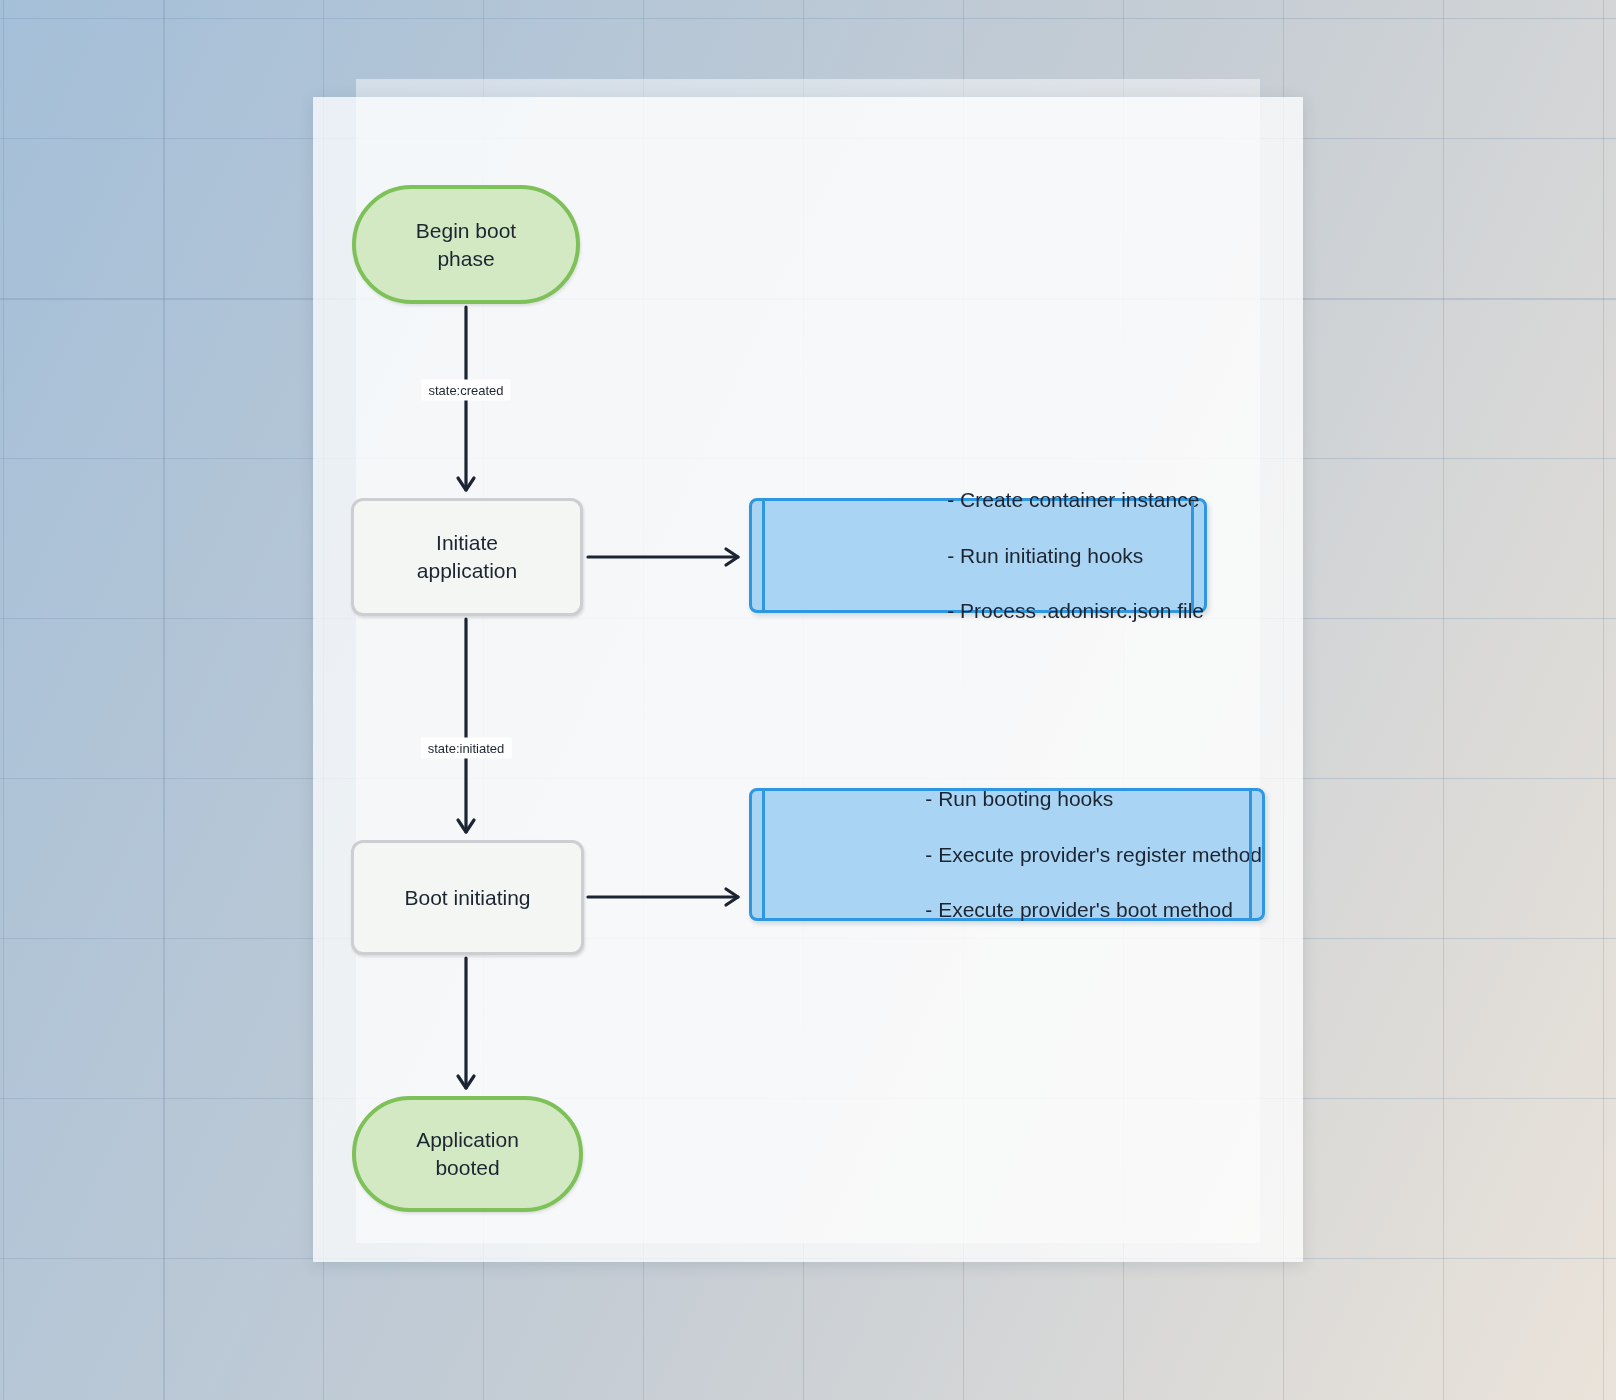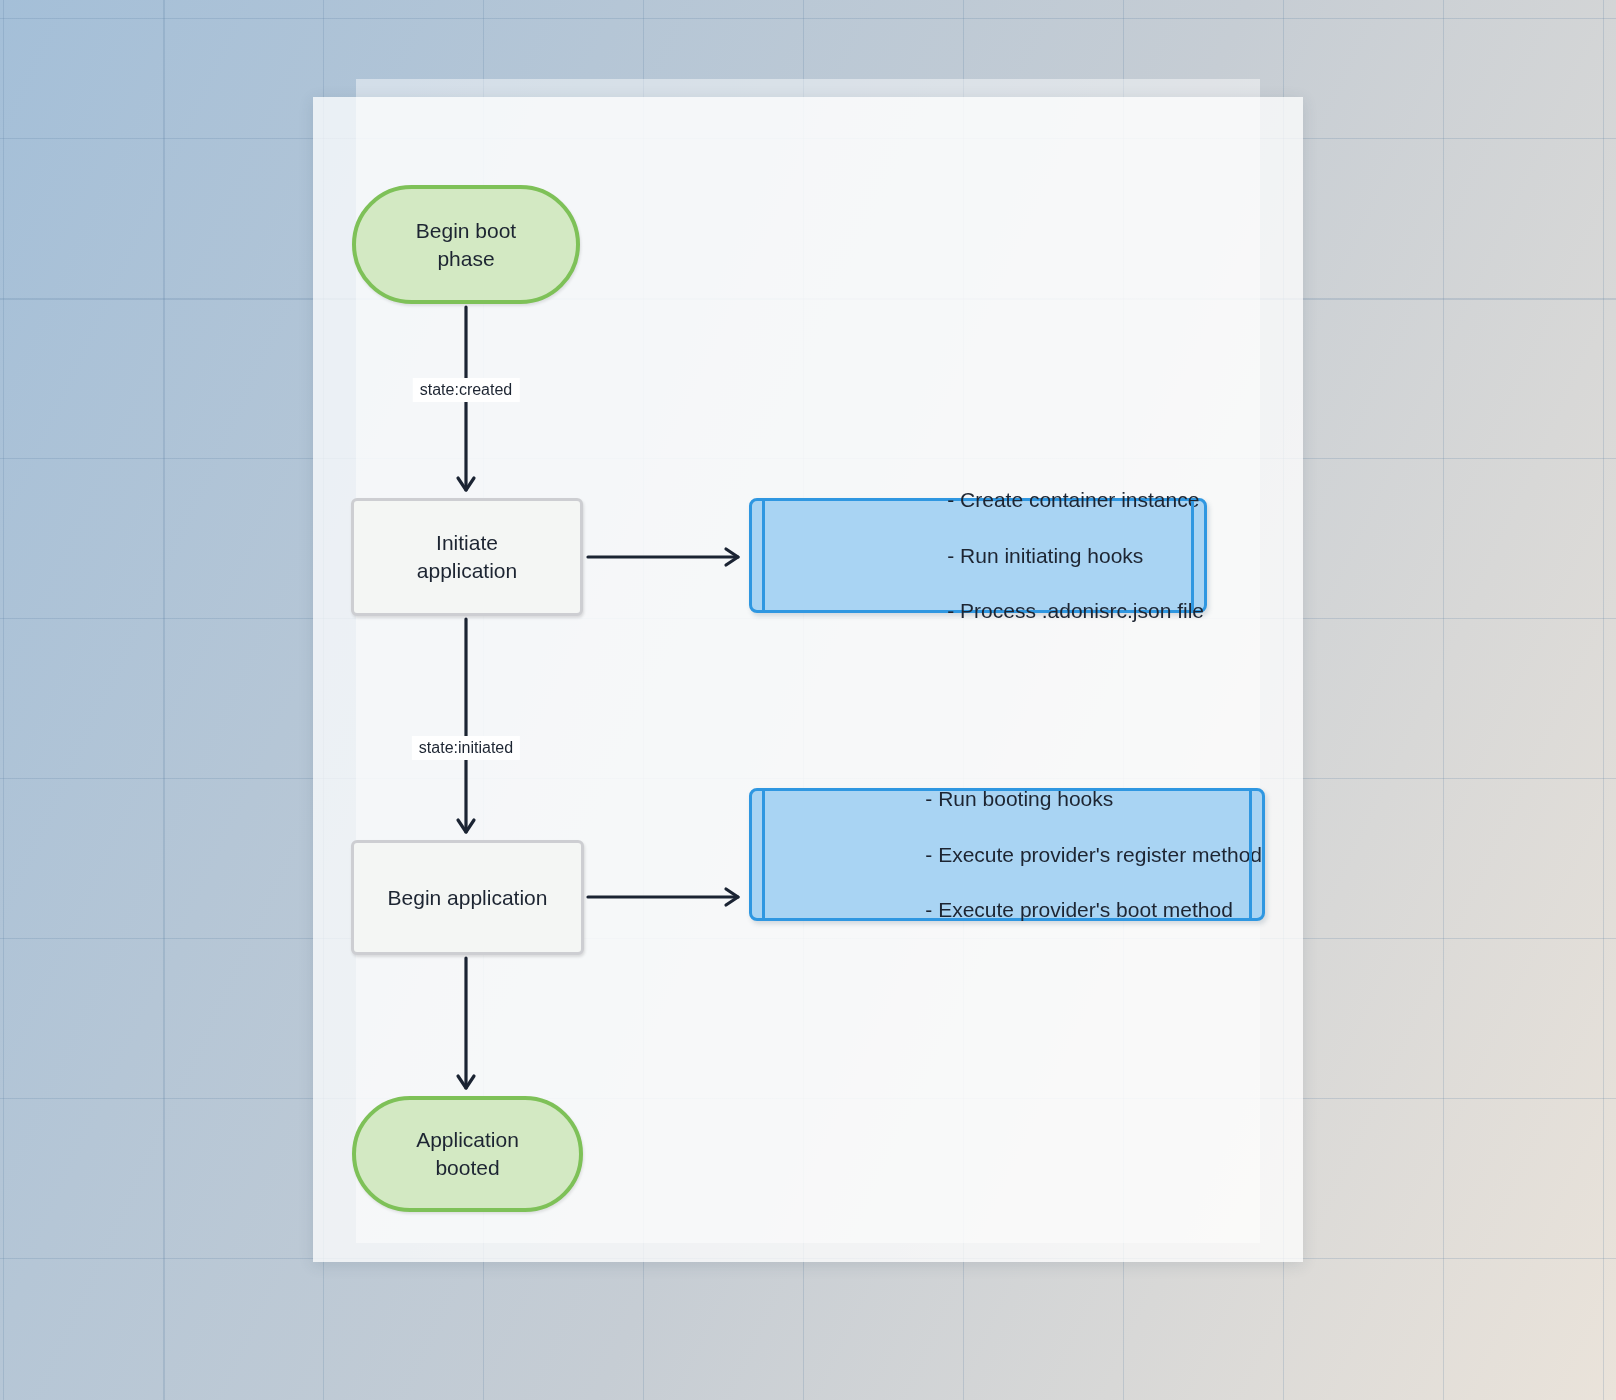--- a/index.html
+++ b/index.html
@@ -44,21 +44,21 @@
     border: 4px solid var(--start-border, #7ec158);
     border-radius: 60px;
     box-shadow: 1px 2px 3px rgba(0,0,0,0.10);
   }
   .node-start { left: 352px; top: 185px; width: 228px; height: 119px; }
   .node-end   { left: 352px; top: 1096px; width: 231px; height: 116px; }
 
   .node-process {
     background: var(--process-fill, #f4f6f4);
     border: 3px solid var(--process-border, #cdced2);
-    border-radius: 6px;
+    border-radius: 12px;
     box-shadow: 1px 2px 3px rgba(0,0,0,0.12);
   }
   .node-initiate { left: 351px; top: 498px; width: 232px; height: 118px; }
   .node-boot     { left: 351px; top: 840px; width: 233px; height: 115px; }
 
   .node-subroutine {
     background: var(--subroutine-fill, #a9d4f3);
     border: 3px solid var(--subroutine-border, #2f97e1);
     border-radius: 8px;
     box-shadow: 2px 3px 5px rgba(40,70,100,0.18);
@@ -77,21 +77,21 @@
   .sub-boot     { left: 749px; top: 788px; width: 516px; height: 133px; }
 
   .action-list { padding-left: 24px; }
   .action-list div { line-height: 28px; white-space: nowrap; }
 
   .edge-label {
     position: absolute;
     transform: translate(-50%, -50%);
     background: var(--label-bg, #ffffff);
     color: var(--text, #1d2532);
-    font-size: 16px;
+    font-size: 13px;
     padding: 3px 7px;
     z-index: 4;
     white-space: nowrap;
   }
   .label-created   { left: 466px; top: 390px; }
   .label-initiated { left: 466px; top: 728px; margin-top: 20px; }
 
   svg.arrows { position: absolute; inset: 0; width: 1616px; height: 1400px; }
   svg.arrows line {
     stroke: var(--arrow, #1b2433);
@@ -131,21 +131,21 @@
   <div class="node node-subroutine sub-initiate">
     <div class="action-list">
       <div>- Create container instance</div>
       <div>- Run initiating hooks</div>
       <div>- Process .adonisrc.json file</div>
     </div>
   </div>
 
   <div class="edge-label label-initiated">state:initiated</div>
 
-  <div class="node node-process node-boot">Begin application</div>
+  <div class="node node-process node-boot">Boot initiating</div>
 
   <div class="node node-subroutine sub-boot">
     <div class="action-list">
       <div>- Run booting hooks</div>
       <div>- Execute provider's register method</div>
       <div>- Execute provider's boot method</div>
     </div>
   </div>
 
   <div class="node node-terminal node-end">Application

